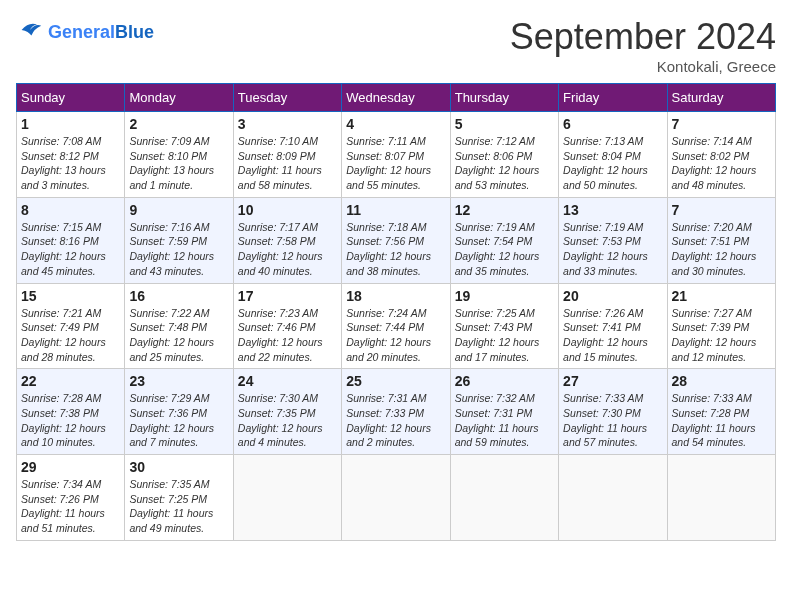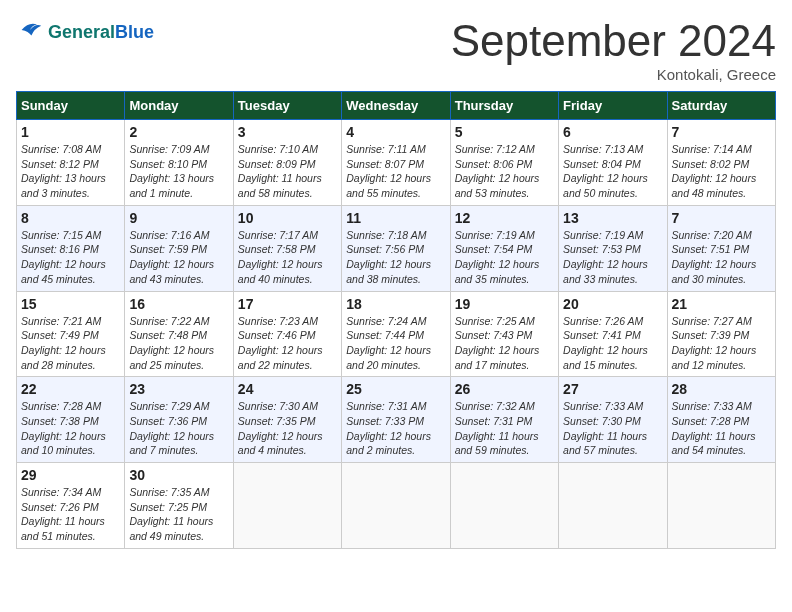--- a/index.html
+++ b/index.html
@@ -14,41 +14,41 @@
       display: flex;
       justify-content: space-between;
       align-items: flex-start;
       margin-bottom: 8px;
     }
     .logo {
       display: flex;
       align-items: center;
       gap: 4px;
     }
-    .logo-text-general { font-size: 18px; font-weight: bold; color: #0f766e; }
+    .logo-text-general { font-size: 18px; font-weight: bold; color: #3b82f6; }
     .logo-text-blue { font-size: 18px; font-weight: bold; color: #1565c0; }
     .logo-bird {
       width: 28px;
       height: 28px;
     }
     .title-block { text-align: right; }
-    .month-title { font-size: 44px; color: #333; font-weight: normal; }
+    .month-title { font-size: 36px; color: #333; font-weight: normal; }
     .location { font-size: 15px; color: #555; }
     table {
       width: 100%;
       border-collapse: collapse;
       font-size: 11px;
     }
     th {
-      background-color: #14532d;
+      background-color: #701a75;
       color: #fff;
       padding: 6px 4px;
       text-align: left;
       font-size: 13px;
-      font-weight: bold;
+      font-weight: normal;
       border: 1px solid #1565c0;
     }
     td {
       vertical-align: top;
       border: 1px solid #ccc;
       padding: 4px;
       width: 107px;
       min-height: 80px;
       background: #fff;
     }

